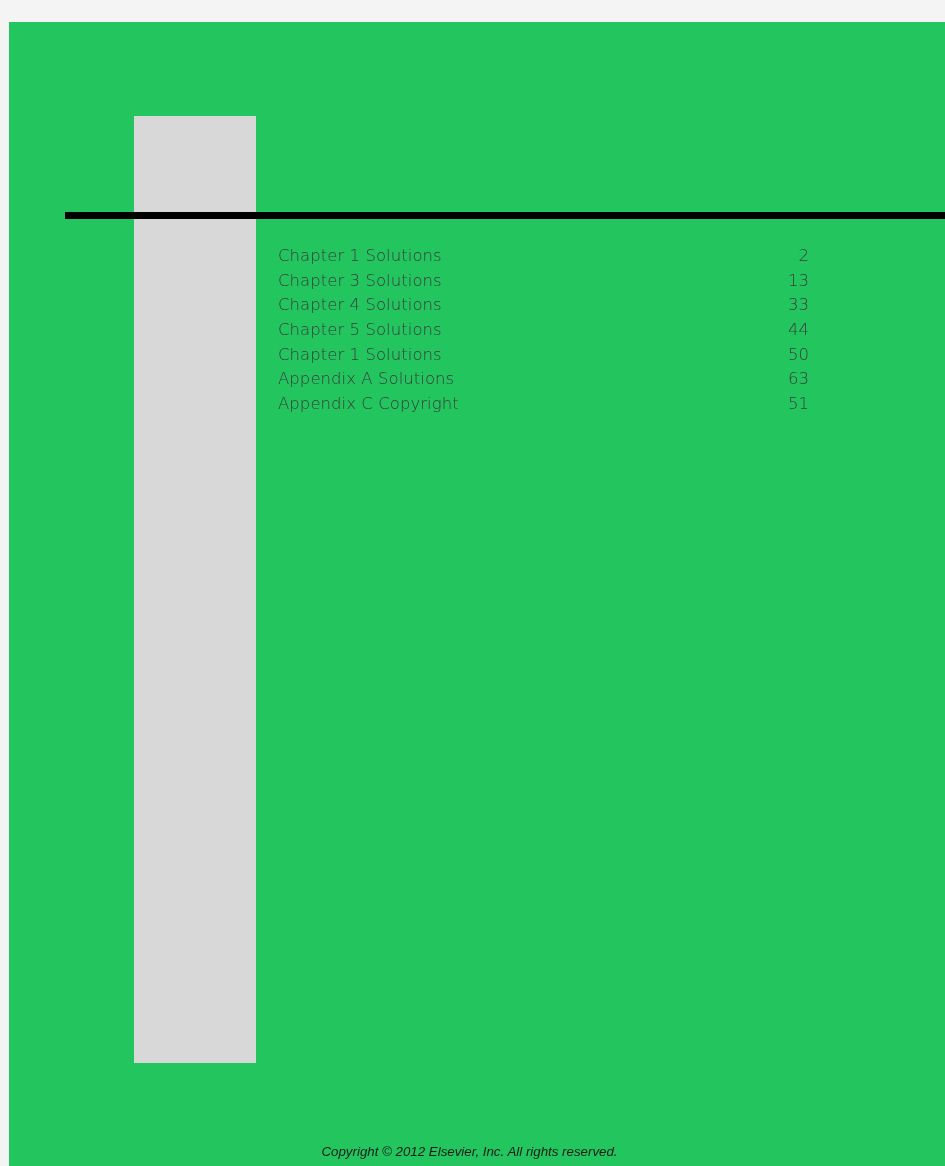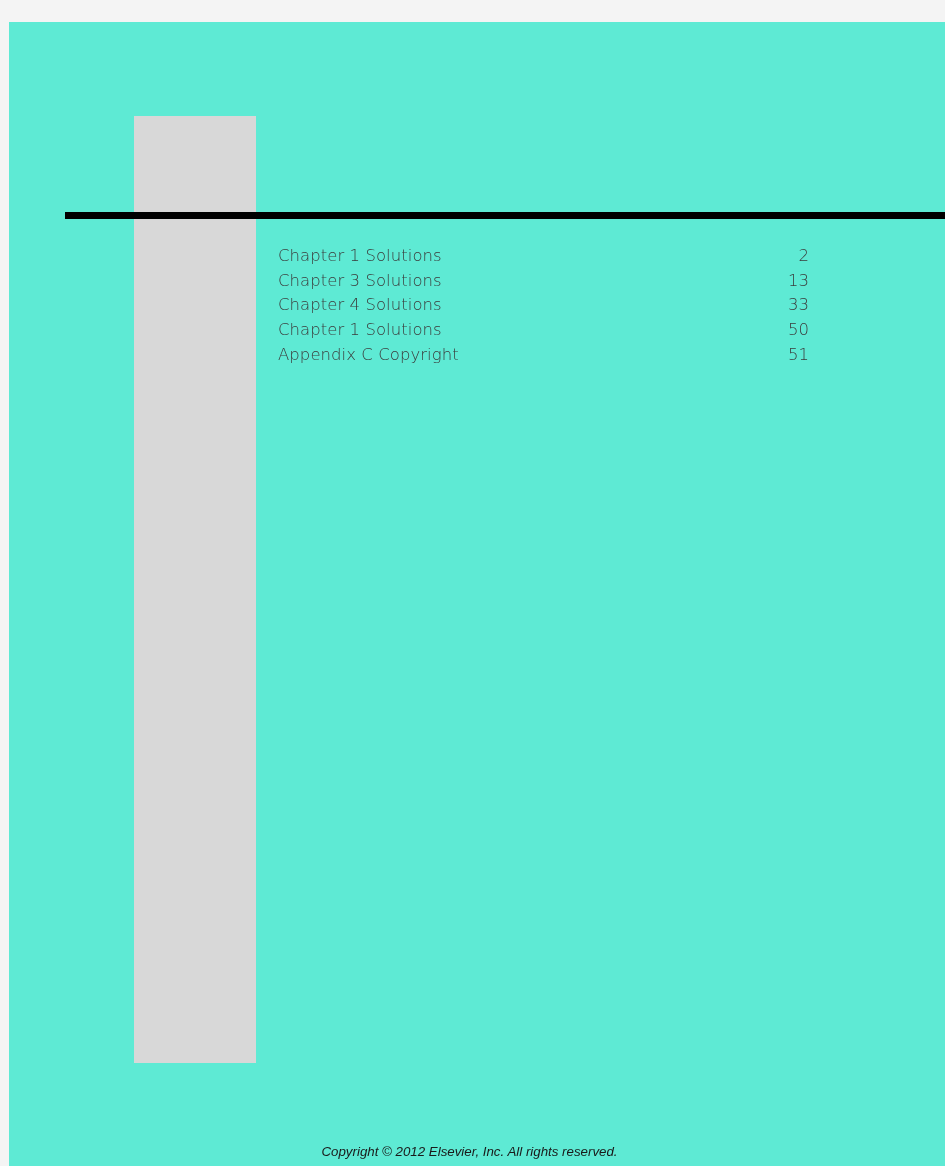--- a/index.html
+++ b/index.html
@@ -15,21 +15,21 @@
     overflow: hidden;
   }
 
   
   #page-sheet {
     position: absolute;
     left: 9px;
     top: 22px;
     width: 936px;   
     height: 1144px; 
-    background: #5eead4;
+    background: #22c55e;
   }
 
   
   #deco-block {
     position: absolute;
     left: 125px;   
     top: 94px;     
     width: 122px;
     height: 947px;
     background: #d8d8d8;
@@ -112,26 +112,34 @@
     <div class="toc-row">
       <span class="toc-label">Chapter 3 Solutions</span>
       <span class="toc-page">13</span>
     </div>
 
     <div class="toc-row">
       <span class="toc-label">Chapter 4 Solutions</span>
       <span class="toc-page">33</span>
     </div>
 
+    <div class="toc-row">
+      <span class="toc-label">Chapter 5 Solutions</span>
+      <span class="toc-page">44</span>
+    </div>
 
     <div class="toc-row">
       <span class="toc-label">Chapter 1 Solutions</span>
       <span class="toc-page">50</span>
     </div>
 
+    <div class="toc-row">
+      <span class="toc-label">Appendix A Solutions</span>
+      <span class="toc-page">63</span>
+    </div>
 
 
     <div class="toc-row">
       <span class="toc-label">Appendix C Copyright</span>
       <span class="toc-page">51</span>
     </div>
 
   </div>
 
   <div id="footer">

